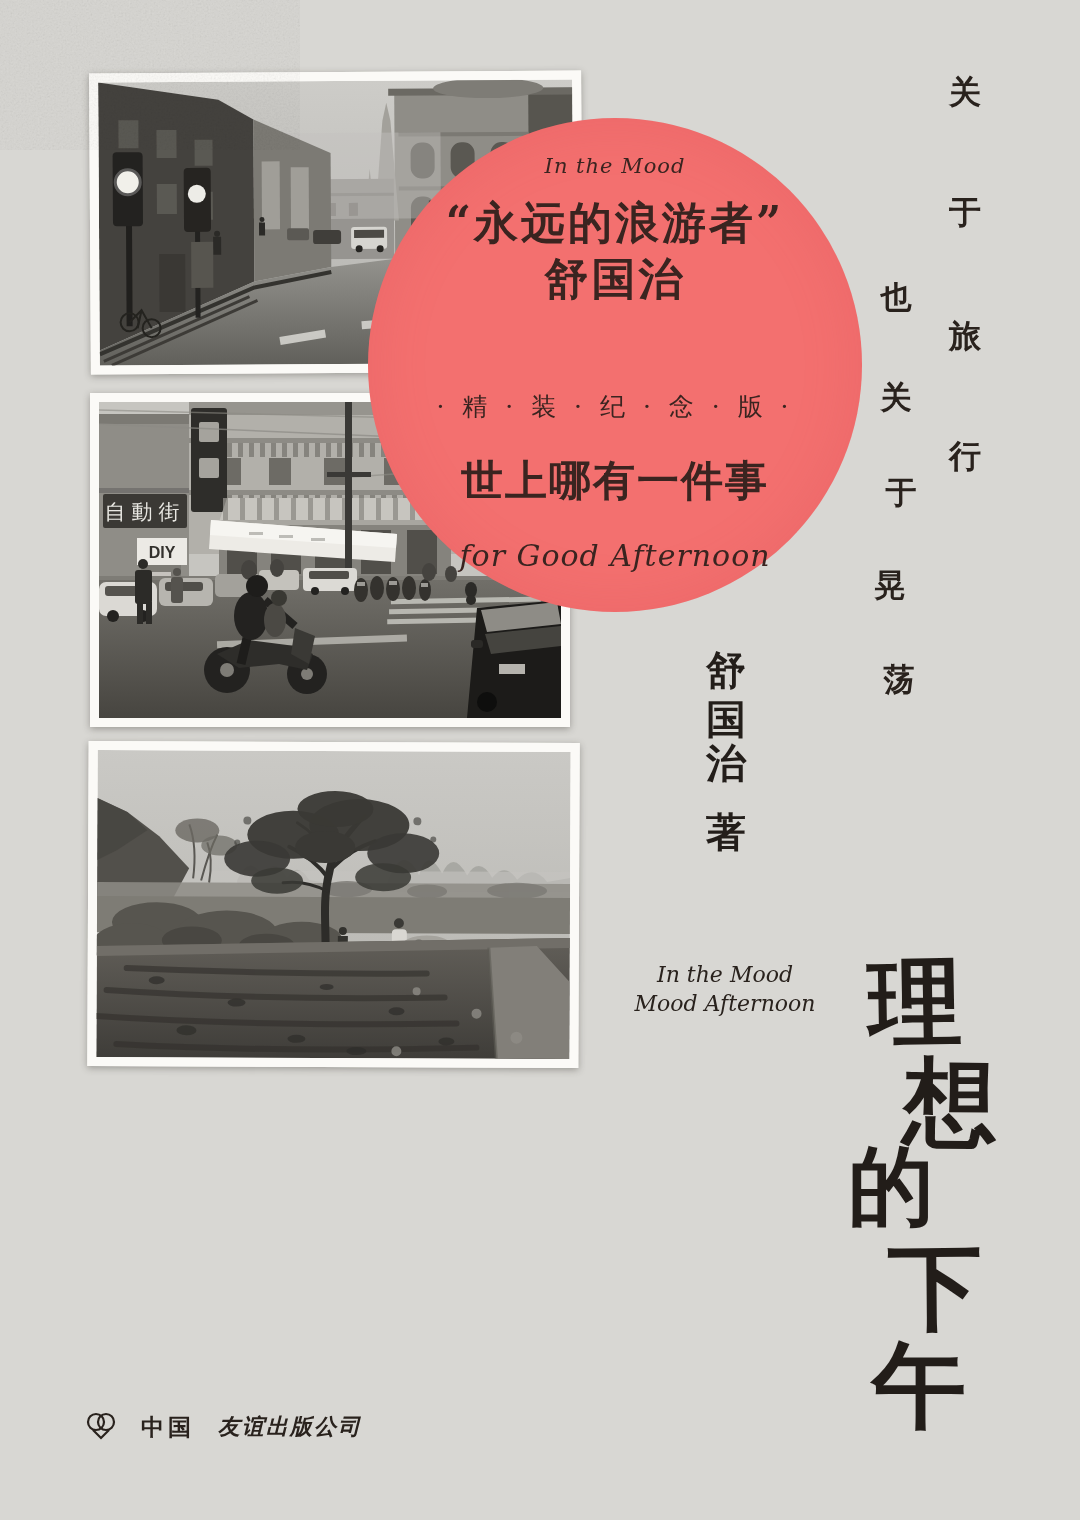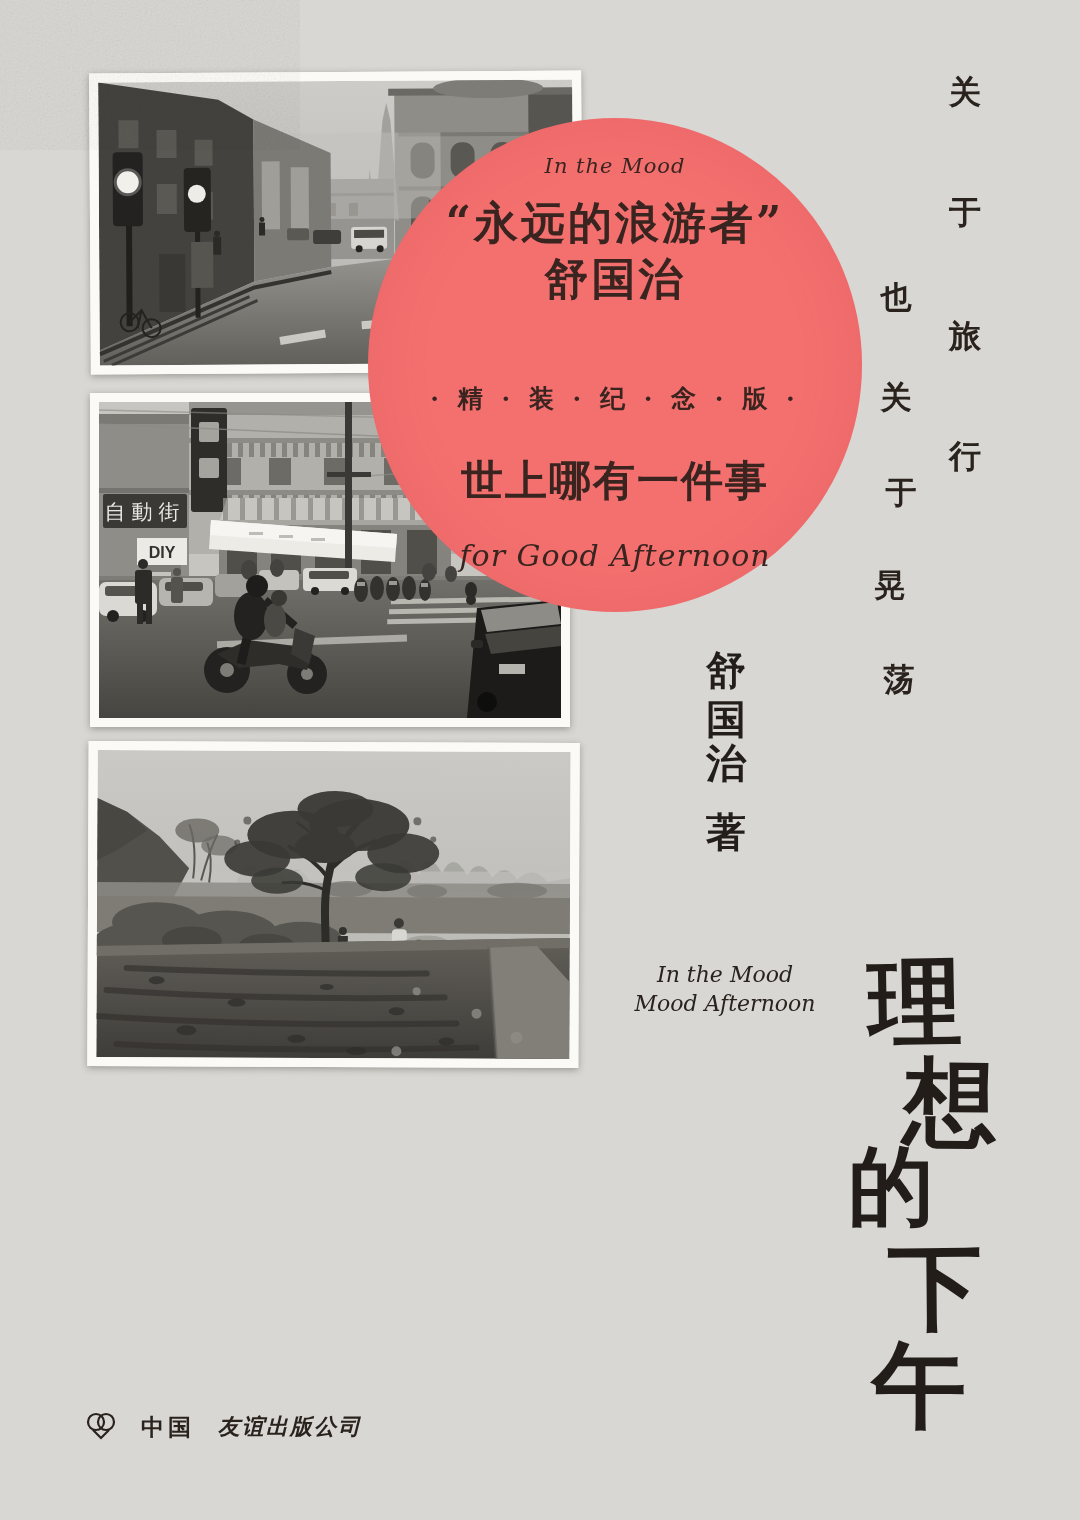--- a/index.html
+++ b/index.html
@@ -15,21 +15,21 @@
   
   .badge-circle{position:absolute;left:368px;top:118px;width:494px;height:494px;border-radius:50%;
                 background:#f3706f;z-index:2;box-shadow:inset 0 0 55px rgba(208,75,80,.22);}
   .bline{position:absolute;left:0;width:100%;text-align:center;color:#3a2420;margin:0;white-space:nowrap;}
   .b-en{font-style:italic;font-size:21px;letter-spacing:1px;}
   .b-en-top{top:36px;}
   .b-h{font-weight:700;font-size:44px;letter-spacing:3px;line-height:1;}
   .b-h1{top:83px;}
   .b-h2{top:139px;}
   .b-h3{top:192px;}
-  .b-ed{top:264px;font-size:25px;font-weight:700;letter-spacing:5px;text-align:center;}
+  .b-ed{top:272px;font-size:25px;font-weight:400;letter-spacing:5px;text-align:center;}
   .b-q{font-weight:700;font-size:42px;letter-spacing:2px;line-height:1;}
   .b-q1{top:322px;margin-top:20px;}
   .b-q2{top:349px;}
   .b-en-bot{top:420px;font-size:30px;}
   
   .vchar{position:absolute;z-index:3;color:#29221d;font-weight:600;line-height:1;}
   .cr{left:948px;width:34px;text-align:center;font-size:32px;}
   .cr0{top:76px;}.cr1{top:196px;}.cr2{top:320px;}.cr3{top:440px;}
   .cl{left:879px;width:34px;text-align:center;font-size:31px;}
   .cl0{top:282px;}.cl1{top:382px;}.cl2{top:477px;left:884px;}.cl3{top:570px;left:873px;}.cl4{top:664px;left:882px;}

